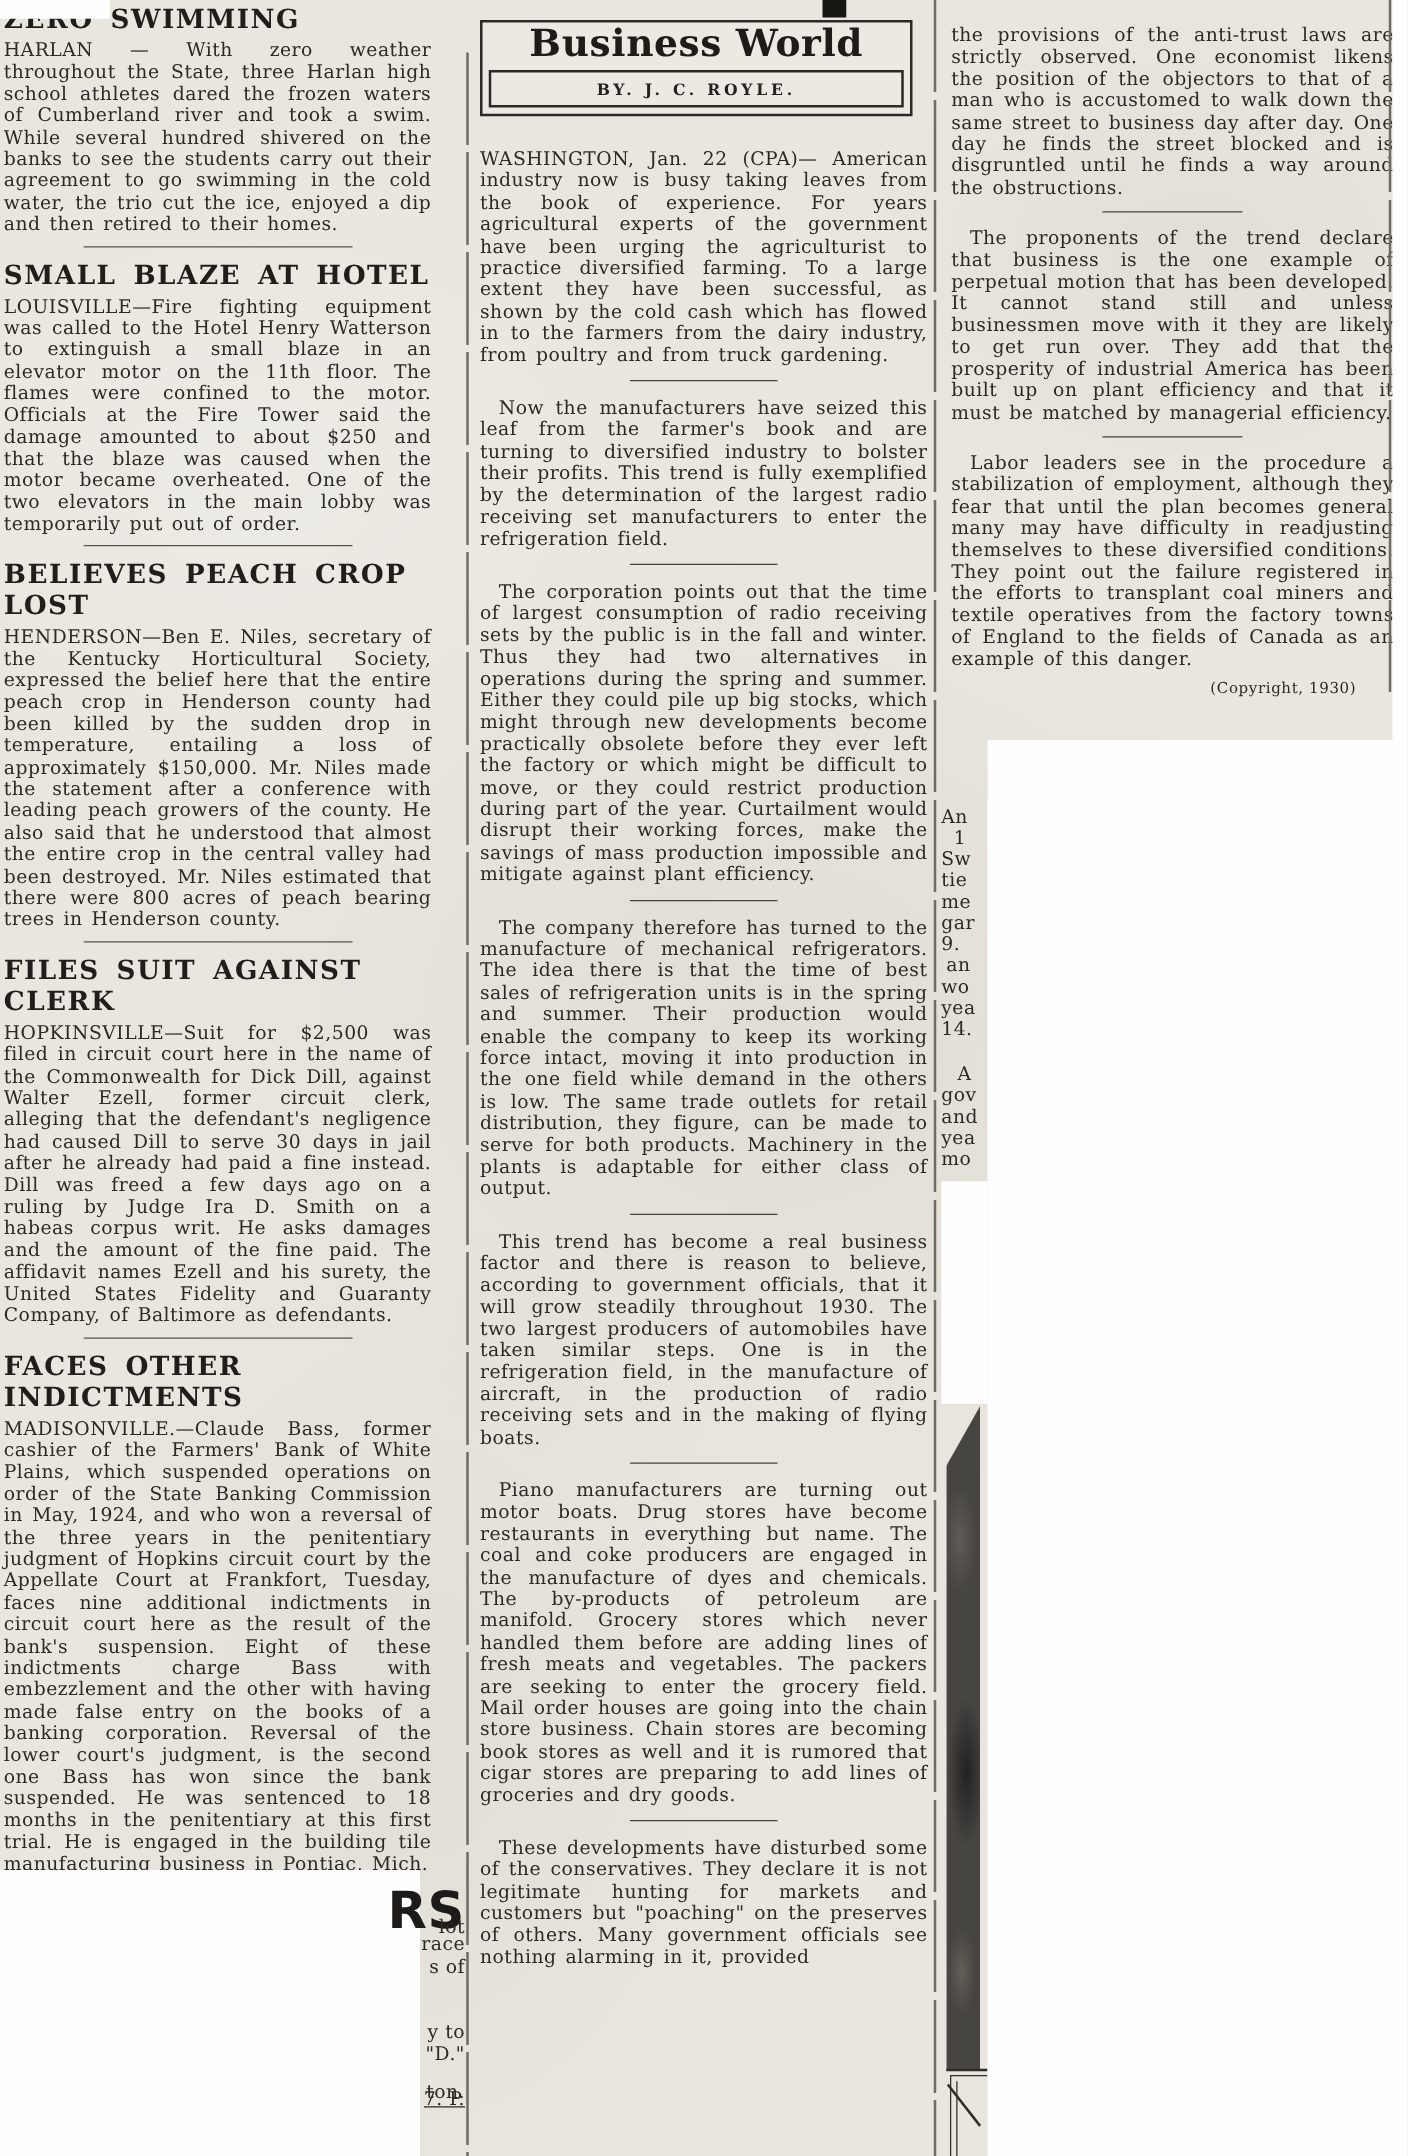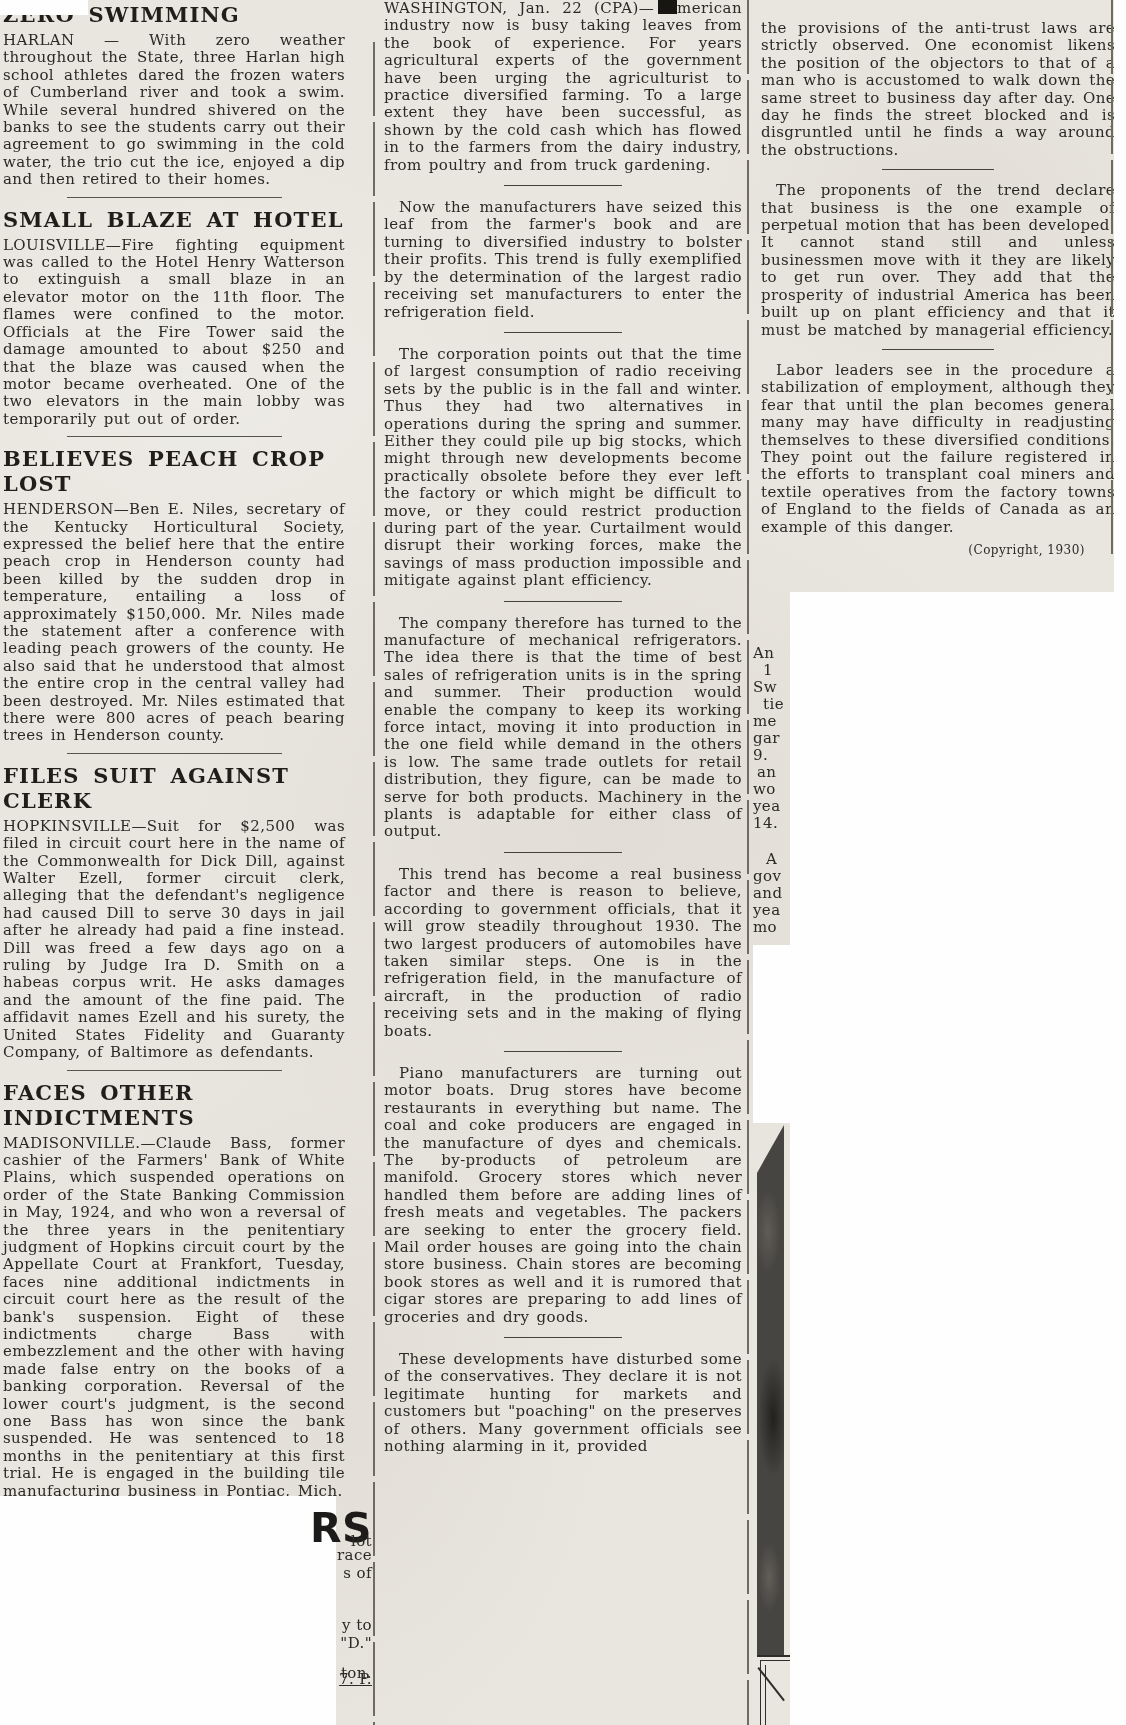--- a/index.html
+++ b/index.html
@@ -128,20 +128,26 @@
       <p class="noindent">HOPKINSVILLE—Suit for $2,500 was filed in circuit court here in the name of the Commonwealth for Dick Dill, against Walter Ezell, former circuit clerk, alleging that the defendant's negligence had caused Dill to serve 30 days in jail after he already had paid a fine instead. Dill was freed a few days ago on a ruling by Judge Ira D. Smith on a habeas corpus writ. He asks damages and the amount of the fine paid. The affidavit names Ezell and his surety, the United States Fidelity and Guaranty Company, of Baltimore as defendants.</p>
     </div>
     <div class="arule"></div>
     <div>
       <h3 class="headline">FACES OTHER INDICTMENTS</h3>
       <p class="noindent">MADISONVILLE.—Claude Bass, former cashier of the Farmers' Bank of White Plains, which suspended operations on order of the State Banking Commission in May, 1924, and who won a reversal of the three years in the penitentiary judgment of Hopkins circuit court by the Appellate Court at Frankfort, Tuesday, faces nine additional indictments in circuit court here as the result of the bank's suspension. Eight of these indictments charge Bass with embezzlement and the other with having made false entry on the books of a banking corporation. Reversal of the lower court's judgment, is the second one Bass has won since the bank suspended. He was sentenced to 18 months in the penitentiary at this first trial. He is engaged in the building tile manufacturing business in Pontiac, Mich.</p>
     </div>
   </div>
 
   <div class="col mid-col">
+    <div class="bw-box">
+      <div class="bw-title">Business World</div>
+      <div class="bw-byline-box">
+        <span class="bw-byline">BY. J. C. ROYLE.</span>
+      </div>
+    </div>
     <p class="noindent">WASHINGTON, Jan. 22 (CPA)— American industry now is busy taking leaves from the book of experience. For years agricultural experts of the government have been urging the agriculturist to practice diversified farming. To a large extent they have been successful, as shown by the cold cash which has flowed in to the farmers from the dairy industry, from poultry and from truck gardening.</p>
     <div class="mrule"></div>
     <p>Now the manufacturers have seized this leaf from the farmer's book and are turning to diversified industry to bolster their profits. This trend is fully exemplified by the determination of the largest radio receiving set manufacturers to enter the refrigeration field.</p>
     <div class="mrule"></div>
     <p>The corporation points out that the time of largest consumption of radio receiving sets by the public is in the fall and winter. Thus they had two alternatives in operations during the spring and summer. Either they could pile up big stocks, which might through new developments become practically obsolete before they ever left the factory or which might be difficult to move, or they could restrict production during part of the year. Curtailment would disrupt their working forces, make the savings of mass production impossible and mitigate against plant efficiency.</p>
     <div class="mrule"></div>
     <p>The company therefore has turned to the manufacture of mechanical refrigerators. The idea there is that the time of best sales of refrigeration units is in the spring and summer. Their production would enable the company to keep its working force intact, moving it into production in the one field while demand in the others is low. The same trade outlets for retail distribution, they figure, can be made to serve for both products. Machinery in the plants is adaptable for either class of output.</p>
     <div class="mrule"></div>
     <p>This trend has become a real business factor and there is reason to believe, according to government officials, that it will grow steadily throughout 1930. The two largest producers of automobiles have taken similar steps. One is in the refrigeration field, in the manufacture of aircraft, in the production of radio receiving sets and in the making of flying boats.</p>
     <div class="mrule"></div>
@@ -184,21 +190,21 @@
   <div class="lfrag" style="top:1564px;">s of</div>
   <div class="lfrag" style="top:1532px;">lot</div>
   <div class="lfrag" style="top:1616px;">y to</div>
   <div class="lfrag" style="top:1634px;">"D."</div>
   <div class="lfrag" style="top:1664px;margin-left:19px;">ton.</div>
   <div class="lfrag" style="top:1670px;text-decoration:underline;">7. P.</div>
 
   <div class="rfrag" style="top:644px;">An</div>
   <div class="rfrag" style="top:661px;left:763px;">1</div>
   <div class="rfrag" style="top:678px;">Sw</div>
-  <div class="rfrag" style="top:695px;margin-left:10px;">tie</div>
+  <div class="rfrag" style="top:695px;">tie</div>
   <div class="rfrag" style="top:712px;">me</div>
   <div class="rfrag" style="top:729px;">gar</div>
   <div class="rfrag" style="top:746px;">9.</div>
   <div class="rfrag" style="top:763px;left:757px;">an</div>
   <div class="rfrag" style="top:780px;">wo</div>
   <div class="rfrag" style="top:797px;">yea</div>
   <div class="rfrag" style="top:814px;">14.</div>
   <div class="rfrag" style="top:850px;left:766px;">A</div>
   <div class="rfrag" style="top:867px;">gov</div>
   <div class="rfrag" style="top:884px;">and</div>

